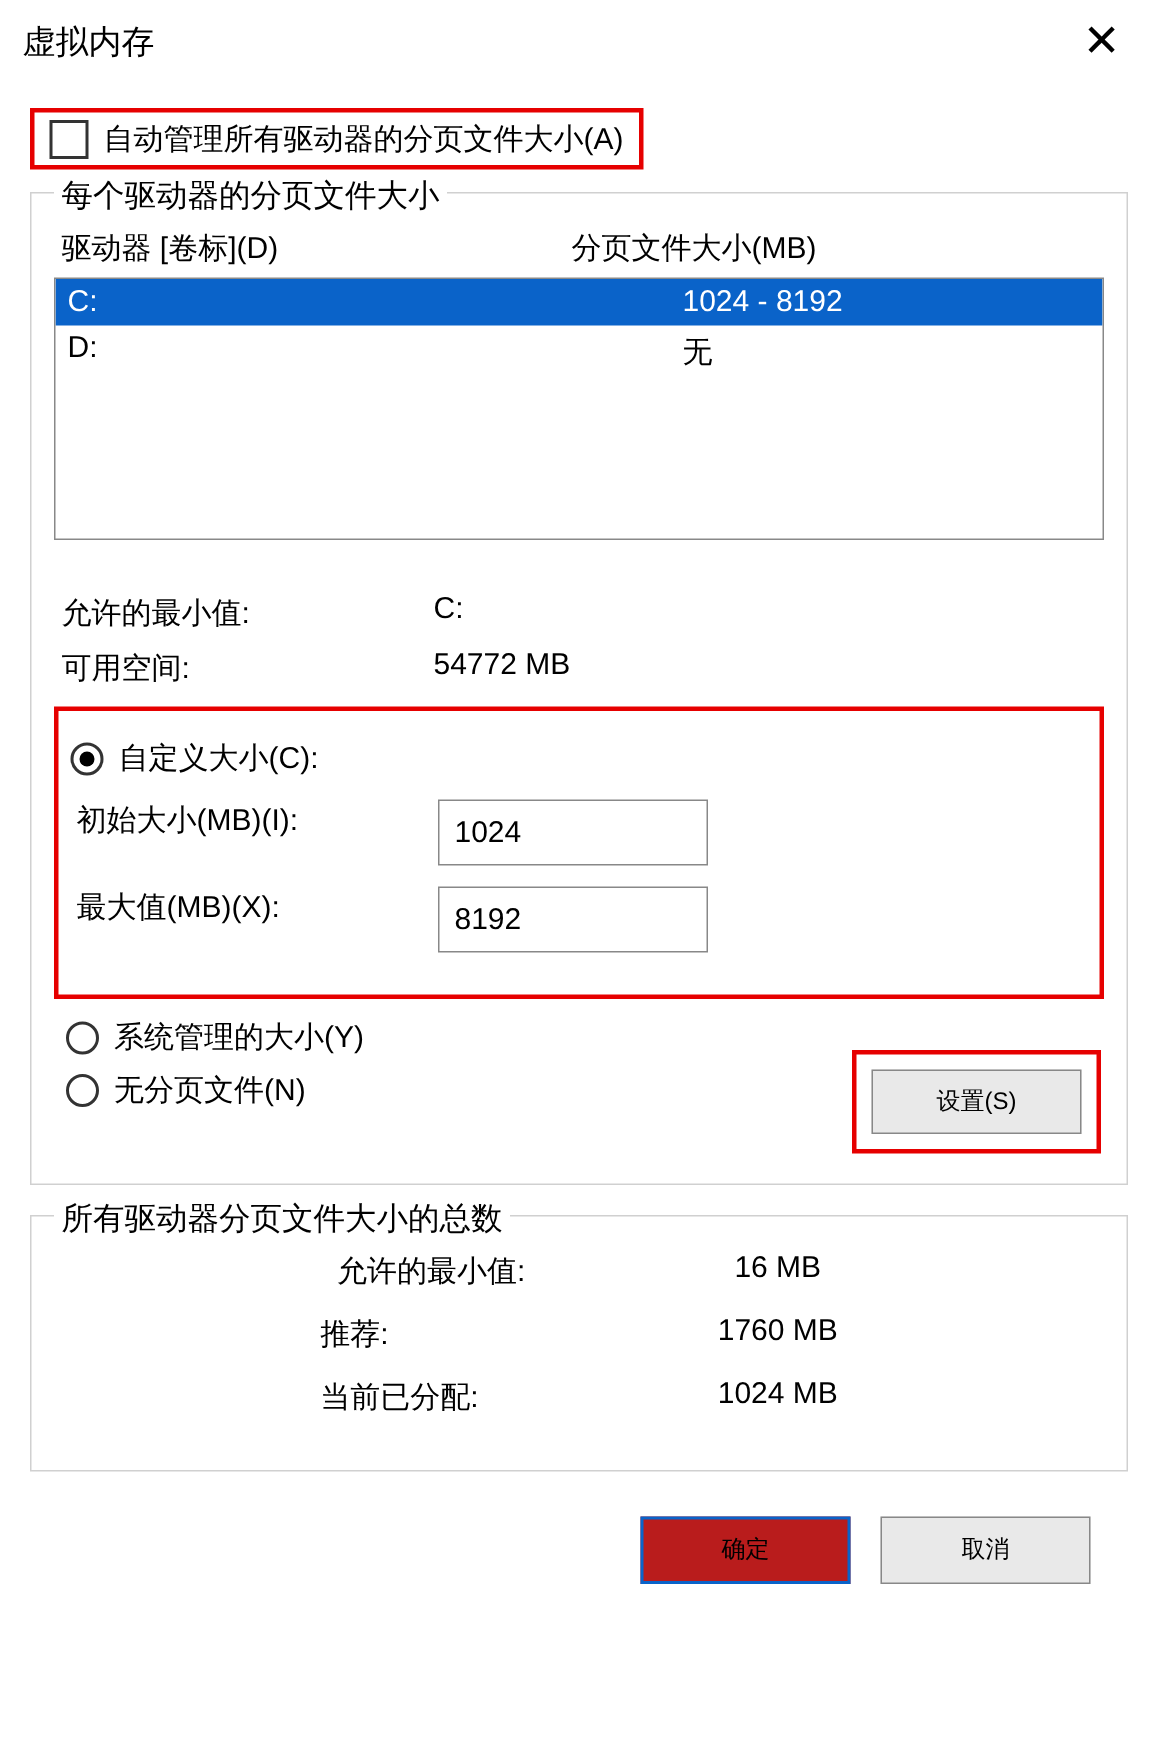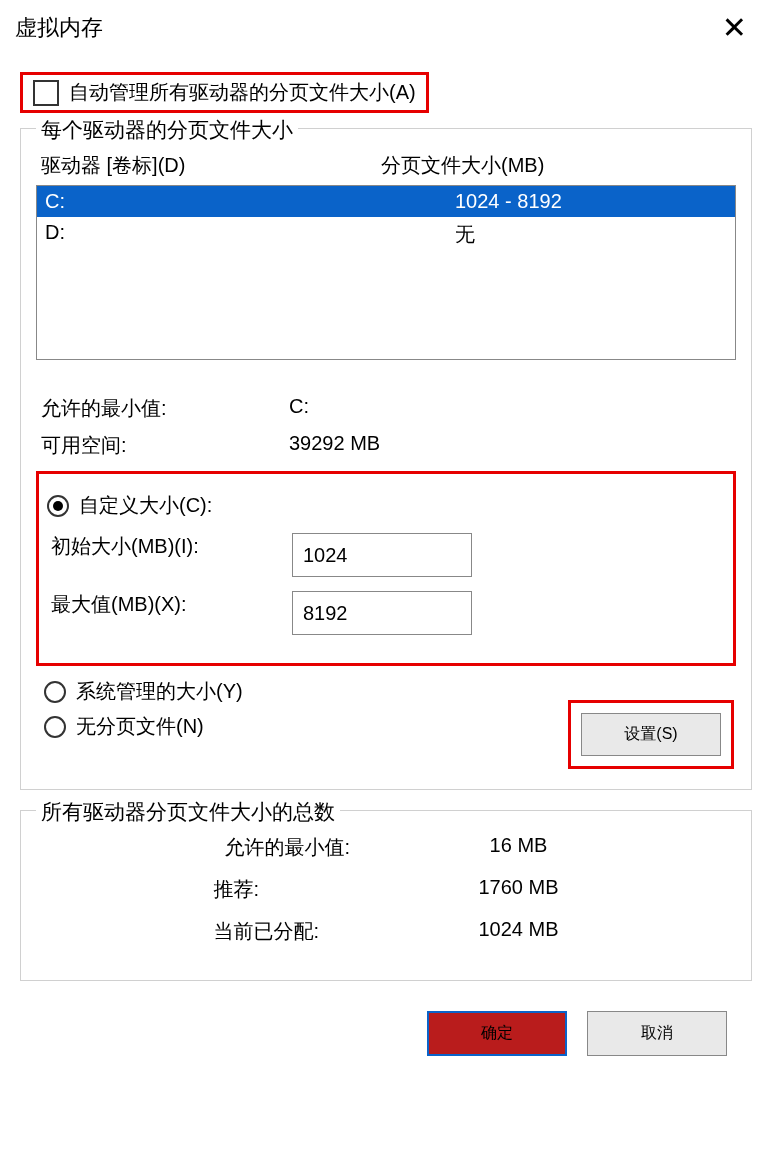--- a/index.html
+++ b/index.html
@@ -218,21 +218,21 @@
         </div>
       </div>
 
       <div class="info-grid">
         <div class="info-row">
           <div class="lbl">允许的最小值:</div>
           <div class="val">C:</div>
         </div>
         <div class="info-row">
           <div class="lbl">可用空间:</div>
-          <div class="val">39292 MB</div>
+          <div class="val">54772 MB</div>
         </div>
       </div>
 
       <div class="custom-area redbox">
         <div class="radio-row">
           <span class="radio checked"></span>
           <span>自定义大小(C):</span>
         </div>
         <div class="size-row">
           <div class="lbl">初始大小(MB)(I):</div>

